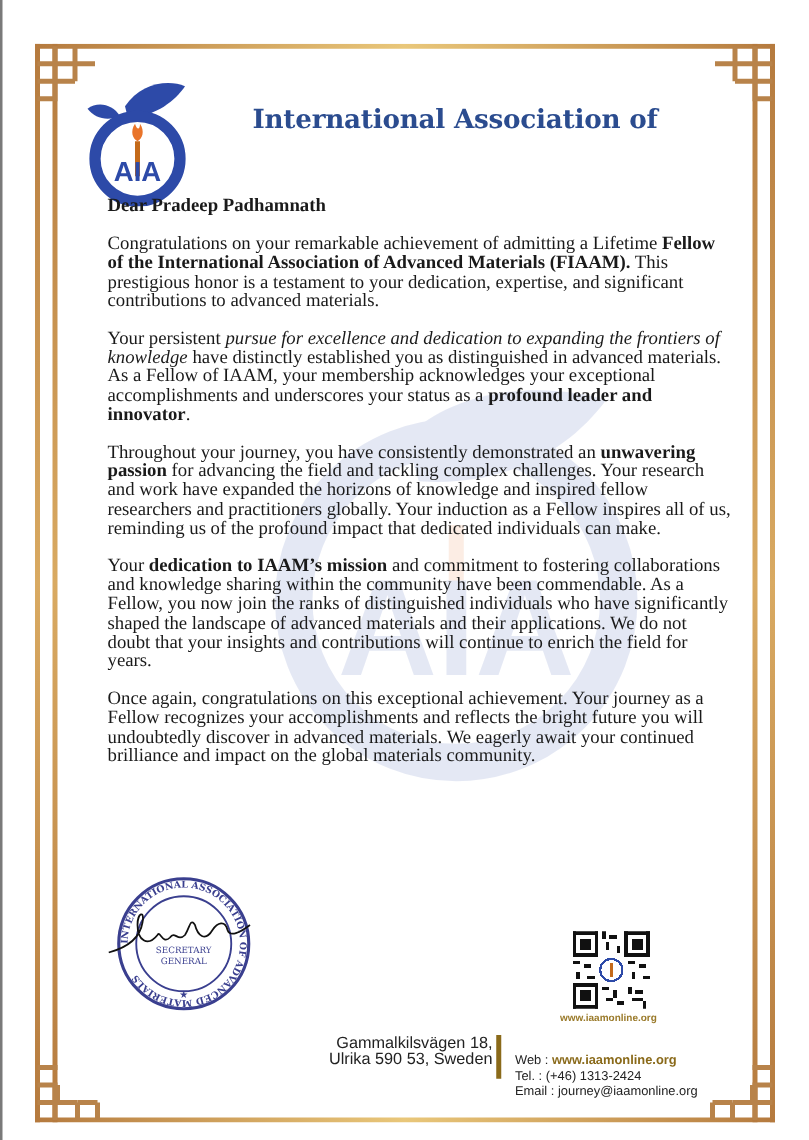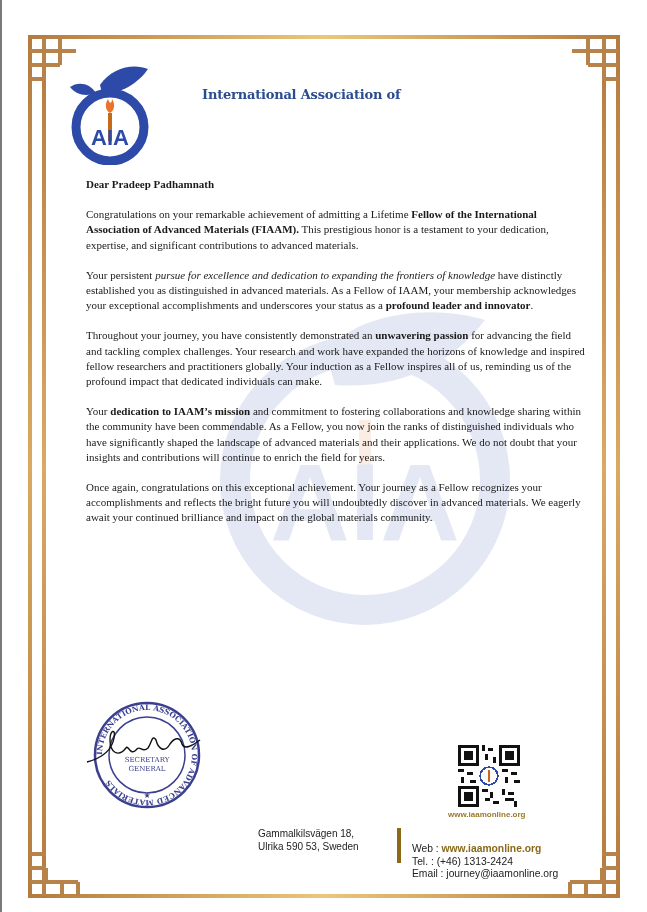--- a/index.html
+++ b/index.html
@@ -6,35 +6,35 @@
   body {
     width: 647px; height: 912px; background: #ffffff; position: relative; overflow: hidden;
     font-family: "Liberation Serif", "DejaVu Serif", serif; color: #1a1a1a;
   }
   .page-edge { position: absolute; left: 0; top: 0; width: 2px; height: 912px; background: #7a7a7a; }
   .frame { position: absolute; left: 28px; top: 35px; width: 592px; height: 863px; }
   .frame svg { position: absolute; left: 0; top: 0; }
   .logo { position: absolute; left: 62px; top: 65px; width: 96px; height: 100px; }
   .org-name {
     position: absolute; left: 202px; top: 84px; font-family: "DejaVu Serif", serif; font-weight: bold;
-    font-size: 13px; line-height: 21px; color: #2b4c8f; letter-spacing: -0.2px;
+    font-size: 21px; line-height: 21px; color: #2b4c8f; letter-spacing: -0.2px;
   }
   .watermark { position: absolute; left: 215px; top: 310px; width: 300px; height: 320px; opacity: 0.12; }
   .body-text {
-    position: absolute; left: 86px; top: 177px; width: 500px; font-size: 11px; line-height: 15.2px;
+    position: absolute; left: 86px; top: 158px; width: 500px; font-size: 15px; line-height: 15.2px;
   }
   .body-text p { margin: 0 0 15px 0; }
   .salutation { font-weight: bold; margin-bottom: 15px !important; }
   b { font-weight: bold; }
   .stamp { position: absolute; left: 82px; top: 700px; width: 130px; height: 110px; }
   .qr { position: absolute; left: 458px; top: 745px; width: 62px; height: 62px; }
   .qr-url { position: absolute; left: 448px; top: 810px; font-family: "Liberation Sans", sans-serif;
             font-size: 8px; color: #9a7a2a; font-weight: bold; }
-  .address { position: absolute; left: 258px; top: 827px; width: 136px; text-align: left;
-             font-family: "Liberation Sans", sans-serif; font-size: 10px; line-height: 13px; color: #222; }
+  .address { position: absolute; left: 258px; top: 827px; width: 136px; text-align: right;
+             font-family: "Liberation Sans", sans-serif; font-size: 13px; line-height: 13px; color: #222; }
   .divider { position: absolute; left: 397px; top: 828px; width: 4px; height: 35px; background: #8a6a1a; }
   .contact { position: absolute; left: 412px; top: 824px; font-family: "Liberation Sans", sans-serif;
              font-size: 10.3px; line-height: 12.5px; color: #222; margin-top: 19px; }
   .contact .web-val { color: #8a6a1a; font-weight: bold; }
   .contact .lbl { display: inline-block; }
 </style>
 </head>
 <body>
 
 <div class="page-edge"></div>

